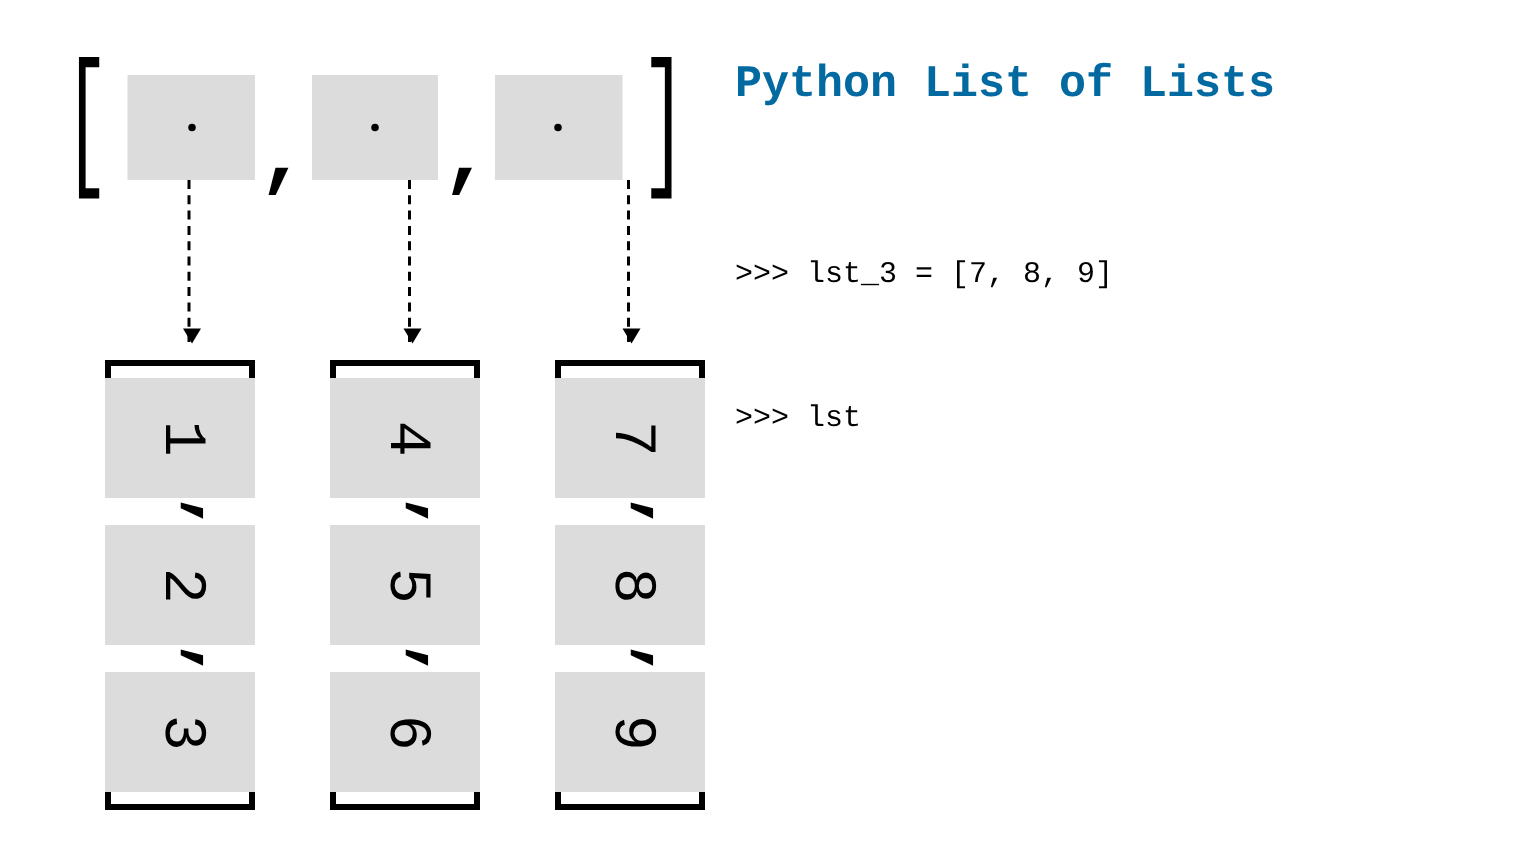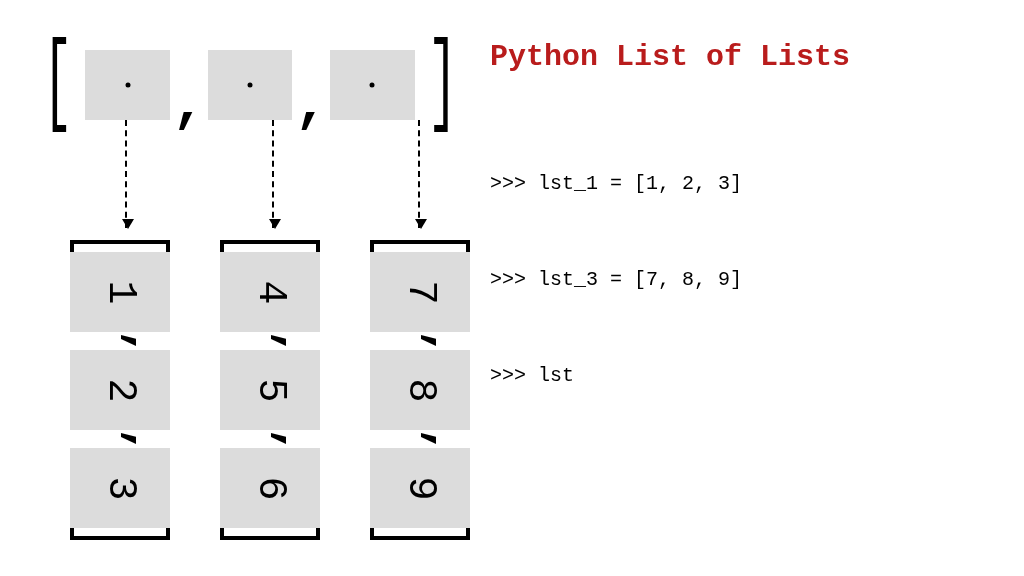--- a/index.html
+++ b/index.html
@@ -131,21 +131,21 @@
     position: absolute;
     left: 490px;
     top: 40px;
     width: 520px;
   }
   .title {
     font-size: 30px;
     font-weight: bold;
     font-family: "Courier New", Courier, monospace;
     margin-bottom: 30px;
-    color: #b91c1c;
+    color: #0369a1;
   }
   .code {
     font-size: 20px;
     line-height: 1.6;
     font-family: "Courier New", Courier, monospace;
     white-space: pre;
     color: #000;
   }
 
   
@@ -228,18 +228,17 @@
         </div>
       <div class="col-bracket-bot"></div>
     </div>
 
   </div>
 </div>
 
 <div class="code-panel">
   <div class="title">Python List of Lists</div>
   <div class="code">
-    <div>&gt;&gt;&gt; lst_1 = [1, 2, 3]</div>
     <div>&gt;&gt;&gt; lst_3 = [7, 8, 9]</div>
     <div>&gt;&gt;&gt; lst</div>
     
   </div>
 </div>
 
 </body></html>

